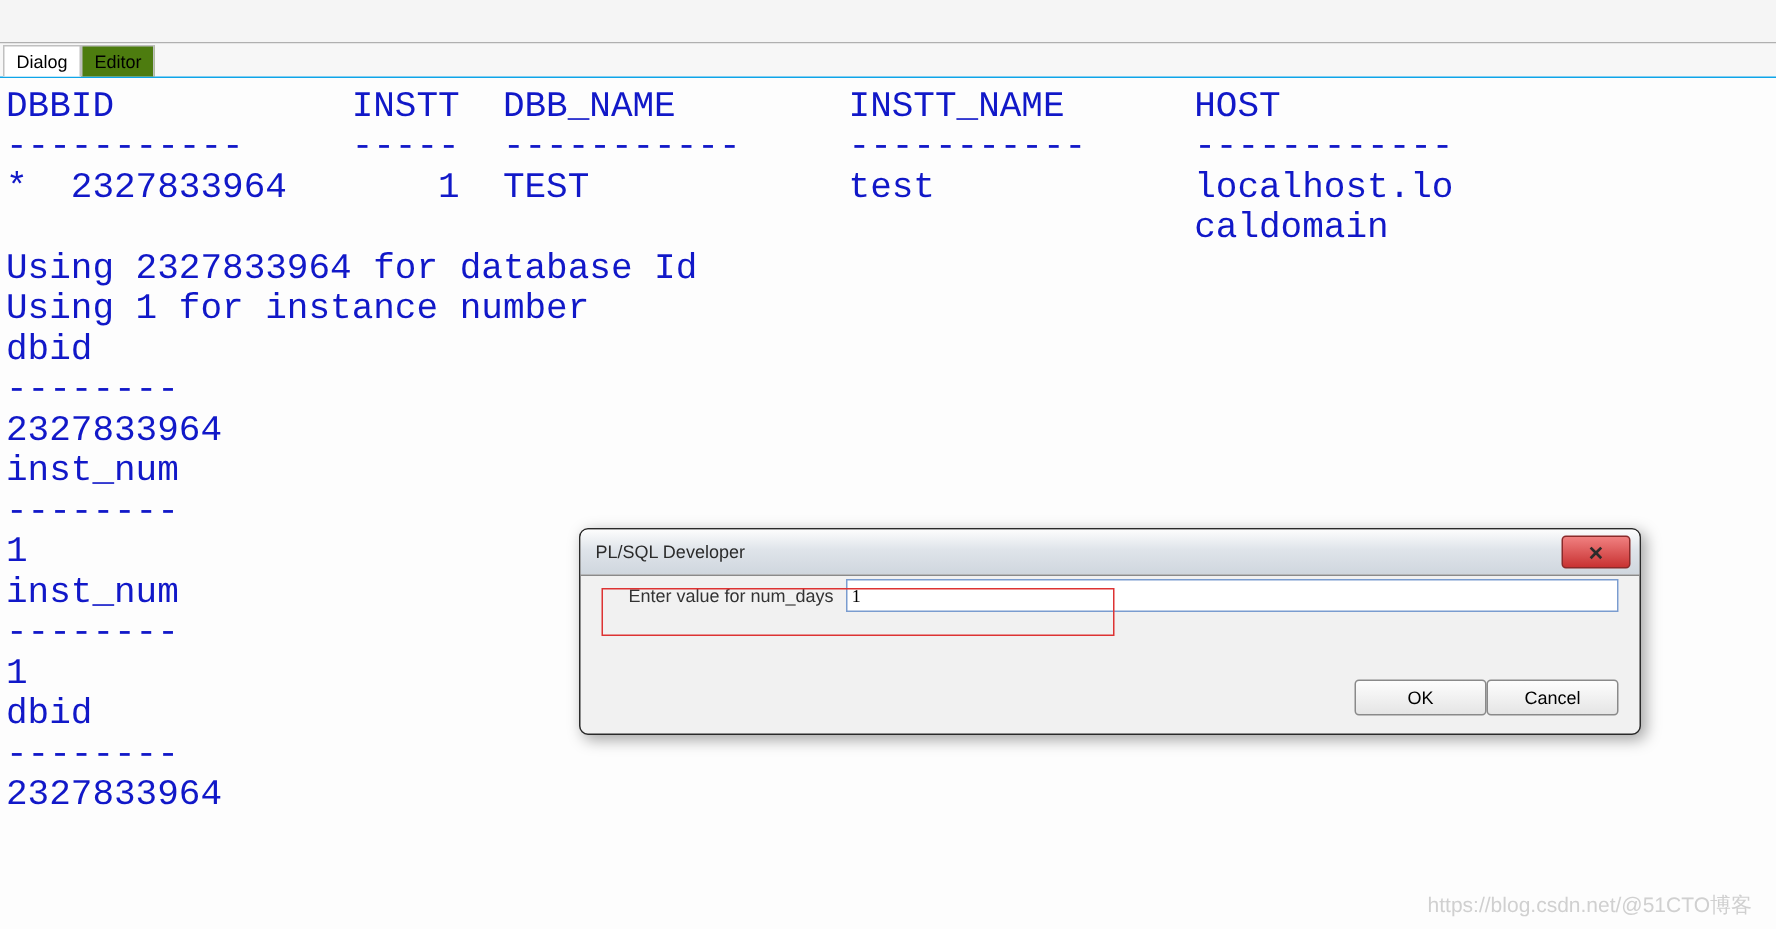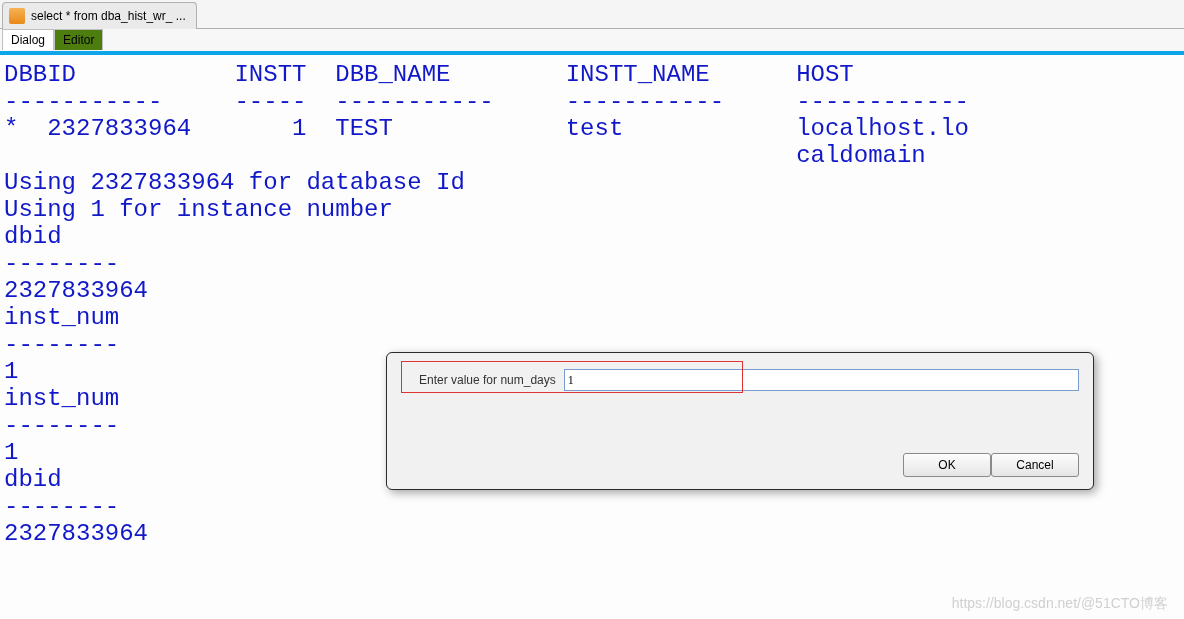--- a/index.html
+++ b/index.html
@@ -3,46 +3,42 @@
 <meta charset="utf-8">
 <style>
   html,body{margin:0;padding:0;width:1184px;height:619px;background:#fdfdfd;font-family:Tahoma,Arial,sans-serif;font-size:12px;color:#000;overflow:hidden;position:relative}
   .tabs{display:flex;align-items:flex-end;height:28px;border-bottom:1px solid #b0b0b0;background:#f5f5f5;padding-left:2px}
   .tab{display:flex;align-items:center;height:26px;padding:0 10px 0 6px;border:1px solid #b0b0b0;border-bottom:none;border-top-left-radius:4px;border-top-right-radius:4px;margin-right:2px;background:#eaeaea;position:relative;top:1px}
   .tab.active{background:#fff}
   .tab .icon{width:16px;height:16px;margin-right:6px;border-radius:2px}
   .icon-sql{background:linear-gradient(#f7b255,#e88a1a)}
   .icon-cmd{background:linear-gradient(#f7e14a,#d8b80c)}
   .tab .close{margin-left:10px;color:#666;font-weight:bold;cursor:pointer}
-  .subtabs{display:flex;border-bottom:4px solid #0ea5e9;background:#f7f7f7;height:22px;padding-left:2px}
+  .subtabs{display:flex;border-bottom:1px solid #0ea5e9;background:#f7f7f7;height:22px;align-items:flex-end;padding-left:2px}
   .subtab{height:20px;padding:0 8px;display:flex;align-items:center;border:1px solid #c0c0c0;border-bottom:none;margin-right:0;background:#4d7c0f;font-size:12px}
   .subtab.active{background:#fff}
   .term{white-space:pre;font-family:"Courier New",monospace;font-size:24px;line-height:27px;color:#1118c8;padding:6px 4px 0 4px}
   
   .dlg{position:absolute;left:386px;top:352px;width:706px;height:136px;border:1px solid #2a2a2a;border-radius:6px;box-shadow:3px 3px 10px rgba(0,0,0,.35);background:#f1f1f1;overflow:hidden}
   .dlg-title{height:30px;background:linear-gradient(#fdfdfd,#dfe4ea 45%,#cfd6de);border-bottom:1px solid #8a8a8a;display:flex;align-items:center;justify-content:space-between;padding:0 0 0 10px;font-size:12px}
   .dlg-title span{color:#2b2b2b}
   .dlg-x{width:44px;height:20px;margin-right:6px;border:1px solid #8a2a2a;border-radius:3px;background:linear-gradient(#f08080,#c83232);display:flex;align-items:center;justify-content:center;color:#fff;font-weight:bold;font-size:13px;cursor:pointer}
-  .dlg-body{padding:14px 14px 0 14px;position:relative}
+  .dlg-body{padding:0 14px 0 14px;position:relative}
   .hl{position:absolute;left:14px;top:8px;width:340px;height:30px;border:1px solid #d33}
   .prompt-row{display:flex;align-items:center;gap:8px;height:26px}
   .prompt-label{font-size:12px;color:#333;padding-left:18px}
   .prompt-input{flex:1;height:20px;border:1px solid #7a9ccf;font-family:Tahoma;font-size:12px;padding:0 3px;background:#fff}
   .dlg-buttons{position:absolute;right:14px;bottom:12px;display:flex;}
   .btn{width:88px;height:24px;border:1px solid #8a8a8a;border-radius:3px;background:linear-gradient(#fdfdfd,#e5e5e5);font-size:12px;cursor:pointer}
   .watermark{position:absolute;right:16px;bottom:6px;color:#d0d0d0;font-size:14px;font-family:Liberation Sans, sans-serif}
 </style>
 </head>
 <body>
 
 <div class="tabs">
-  <div class="tab">
-    <span class="icon icon-sql"></span>
-    <span>select * from dba_hist_wr_ ...</span>
-  </div>
 </div>
 
 <div class="subtabs">
   <div class="subtab active">Dialog</div>
   <div class="subtab">Editor</div>
 </div>
 
 <div class="term">DBBID           INSTT  DBB_NAME        INSTT_NAME      HOST
 -----------     -----  -----------     -----------     ------------
 *  2327833964       1  TEST            test            localhost.lo
@@ -56,20 +52,26 @@
 --------
 1
 inst_num
 --------
 1
 dbid
 --------
 2327833964</div>
 
 <div class="dlg">
+  <div class="dlg-title">
+    <span>PL/SQL Developer</span>
+    <div class="dlg-x">
+      <span>✕</span>
+    </div>
+  </div>
   <div class="dlg-body">
     <div class="hl"></div>
     <div class="prompt-row">
       <span class="prompt-label">Enter value for num_days</span>
       <input class="prompt-input" value="1" style="">
     </div>
   </div>
   <div class="dlg-buttons">
     <button class="btn">OK</button>
     <button class="btn">Cancel</button>

